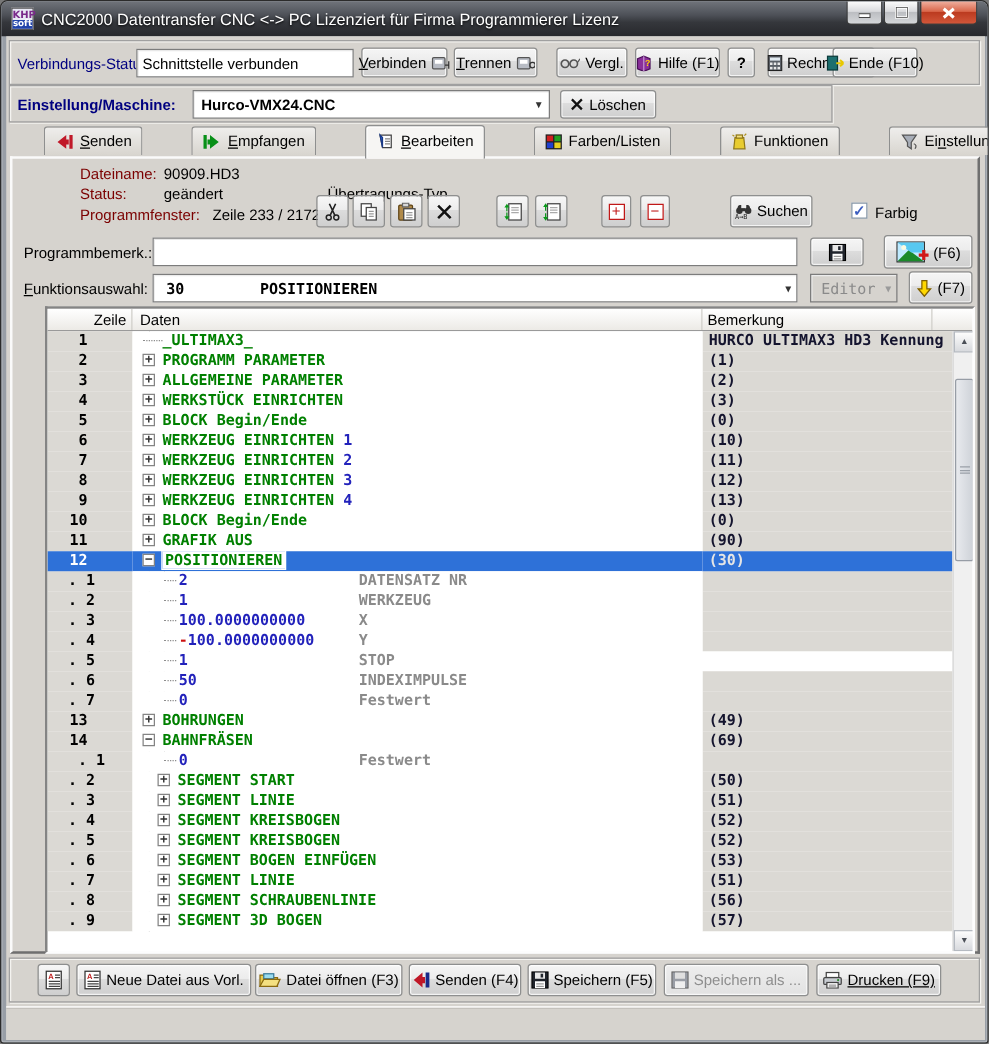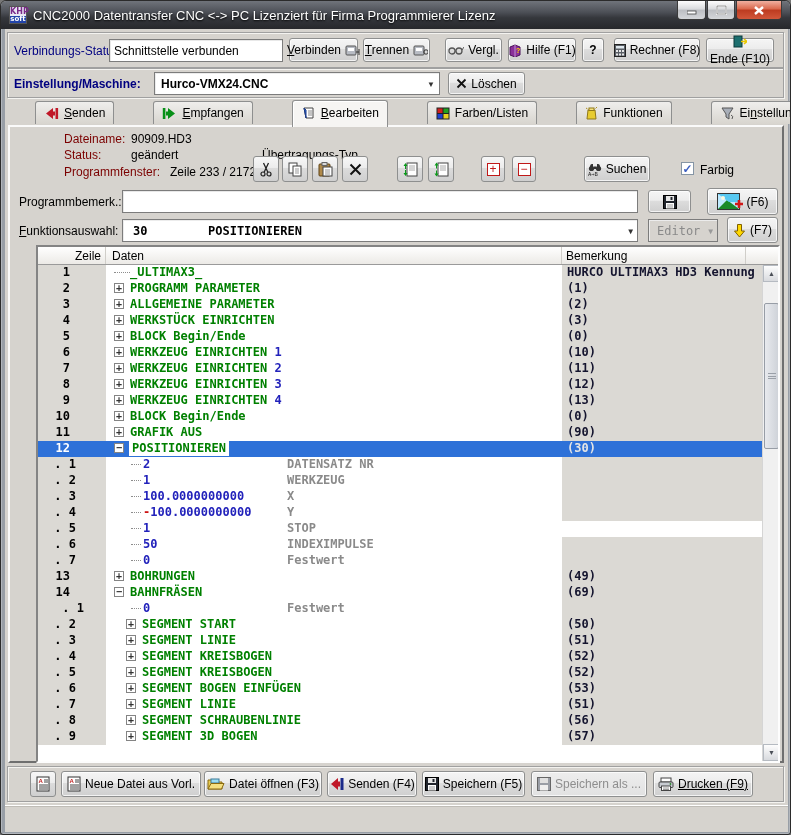--- a/index.html
+++ b/index.html
@@ -178,32 +178,32 @@
                 <rect x="5" y="6" width="2" height="2"></rect>
                 <rect x="8" y="6" width="2" height="2"></rect>
                 <rect x="2" y="9.5" width="2" height="2"></rect>
                 <rect x="5" y="9.5" width="2" height="2"></rect>
                 <rect x="8" y="9.5" width="2" height="2"></rect>
               </g>
             </svg>
           </span>
         <span>Rechner (F8)</span>
       </div>
-      <div class="btn" style="left:698px;top:5px;width:68px;flex-direction:column;">
+      <div class="btn" style="left:658px;top:5px;width:68px;">
         <span>
             <svg width="14" height="13">
               <rect x="1" y="1" width="8" height="11" fill="#1d6f6f" stroke="#0a3a3a"></rect>
               <path d="M8 6.5 L14 6.5 M11 4 L14 6.5 L11 9" stroke="#e8c800" stroke-width="1.6" fill="none"></path>
             </svg>
           </span>
         <span>Ende (F10)</span>
       </div>
     </div>
 
-    <div class="etched" style="position:absolute;left:2px;top:39px;width:777px;height:30px;">
+    <div class="etched" style="position:absolute;left:2px;top:39px;width:659px;height:30px;">
       <span class="lbl lbl-navy" style="position:absolute;left:6px;top:8px;font-weight:bold;">Einstellung/Maschine:</span>
       <div class="combo" style="left:146px;top:3px;width:286px;height:23px;font-weight:bold;padding-left:6px;">
         <span>Hurco-VMX24.CNC</span>
         <span class="arr">▼</span>
       </div>
       <div class="btn" style="left:440px;top:3px;width:77px;height:23px;">
         <span>
             <svg width="11" height="11">
               <path d="M1.5 1.5 L9.5 9.5 M9.5 1.5 L1.5 9.5" stroke="#111" stroke-width="1.8"></path>
             </svg>

